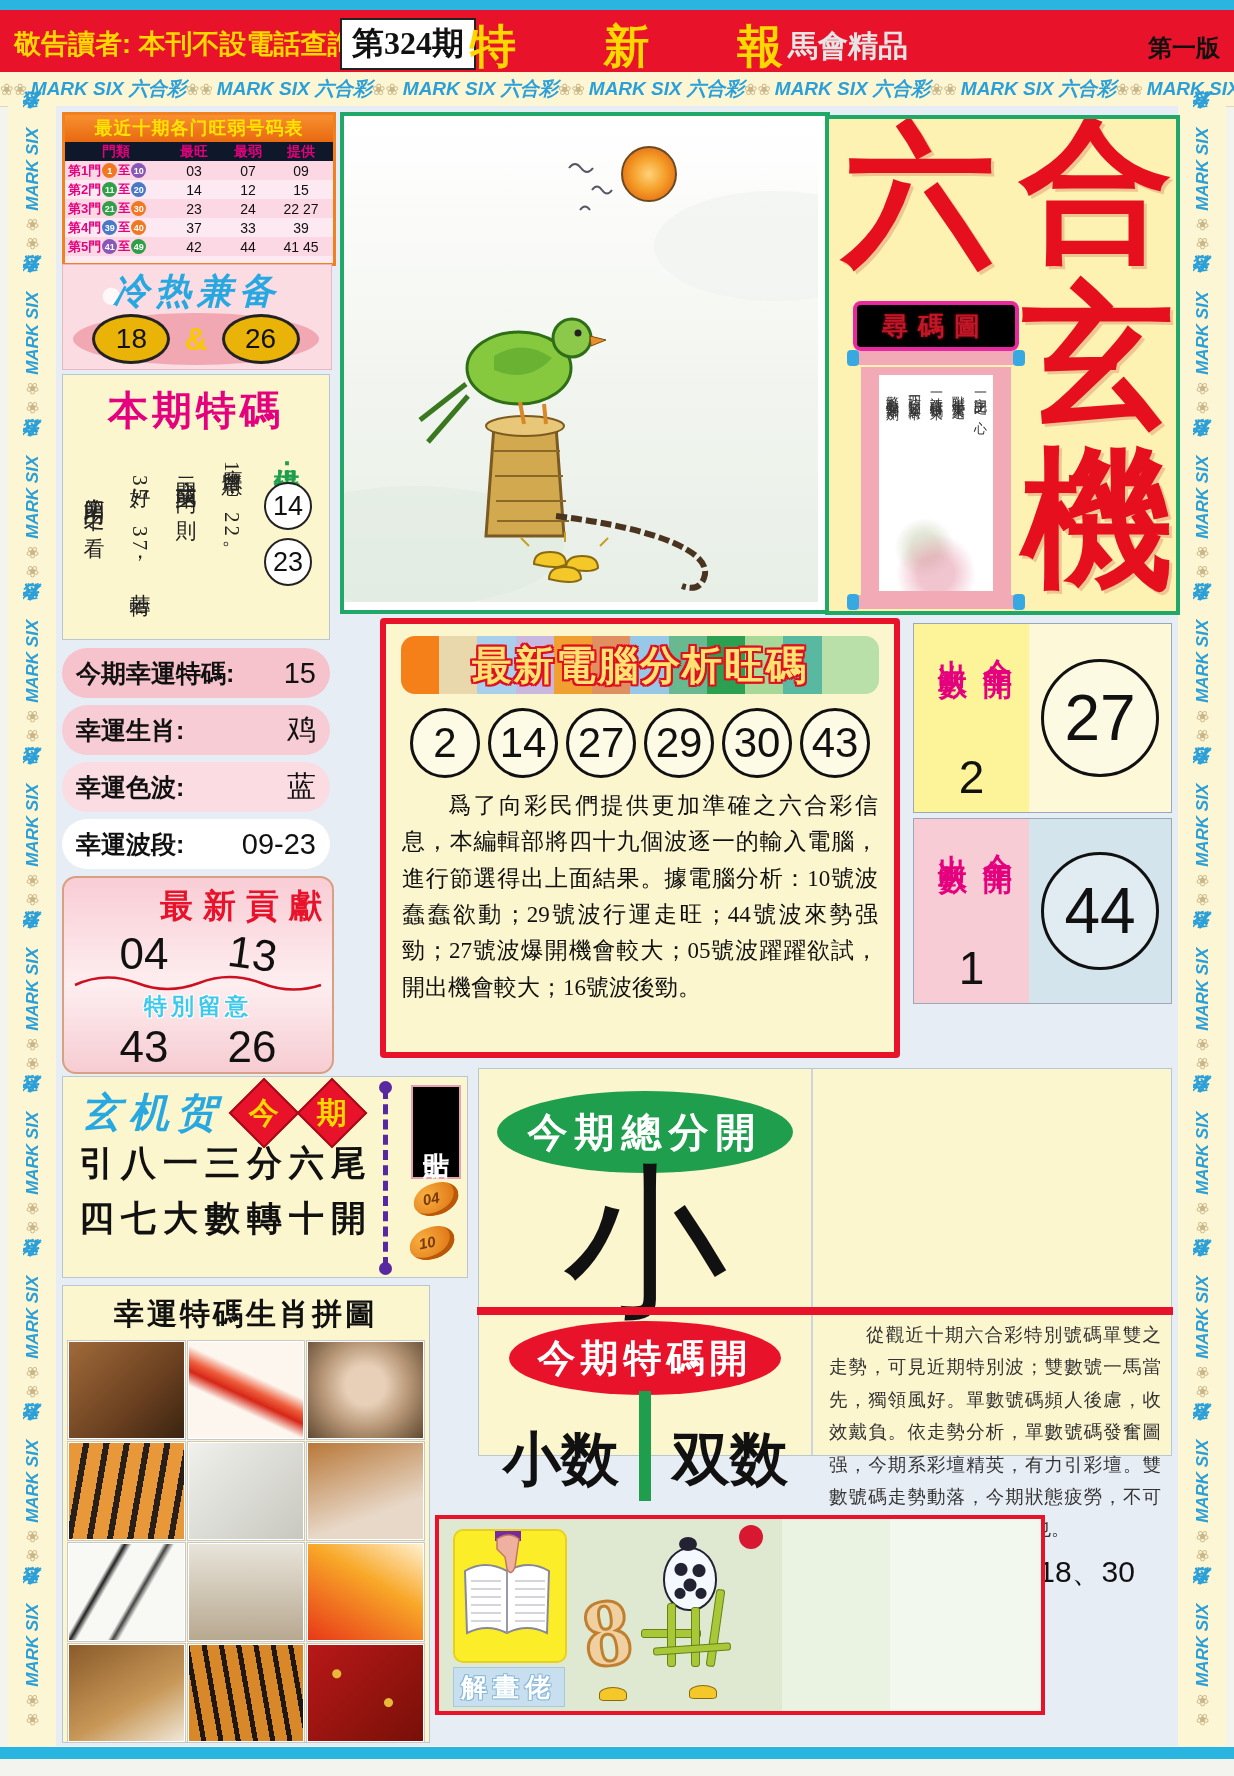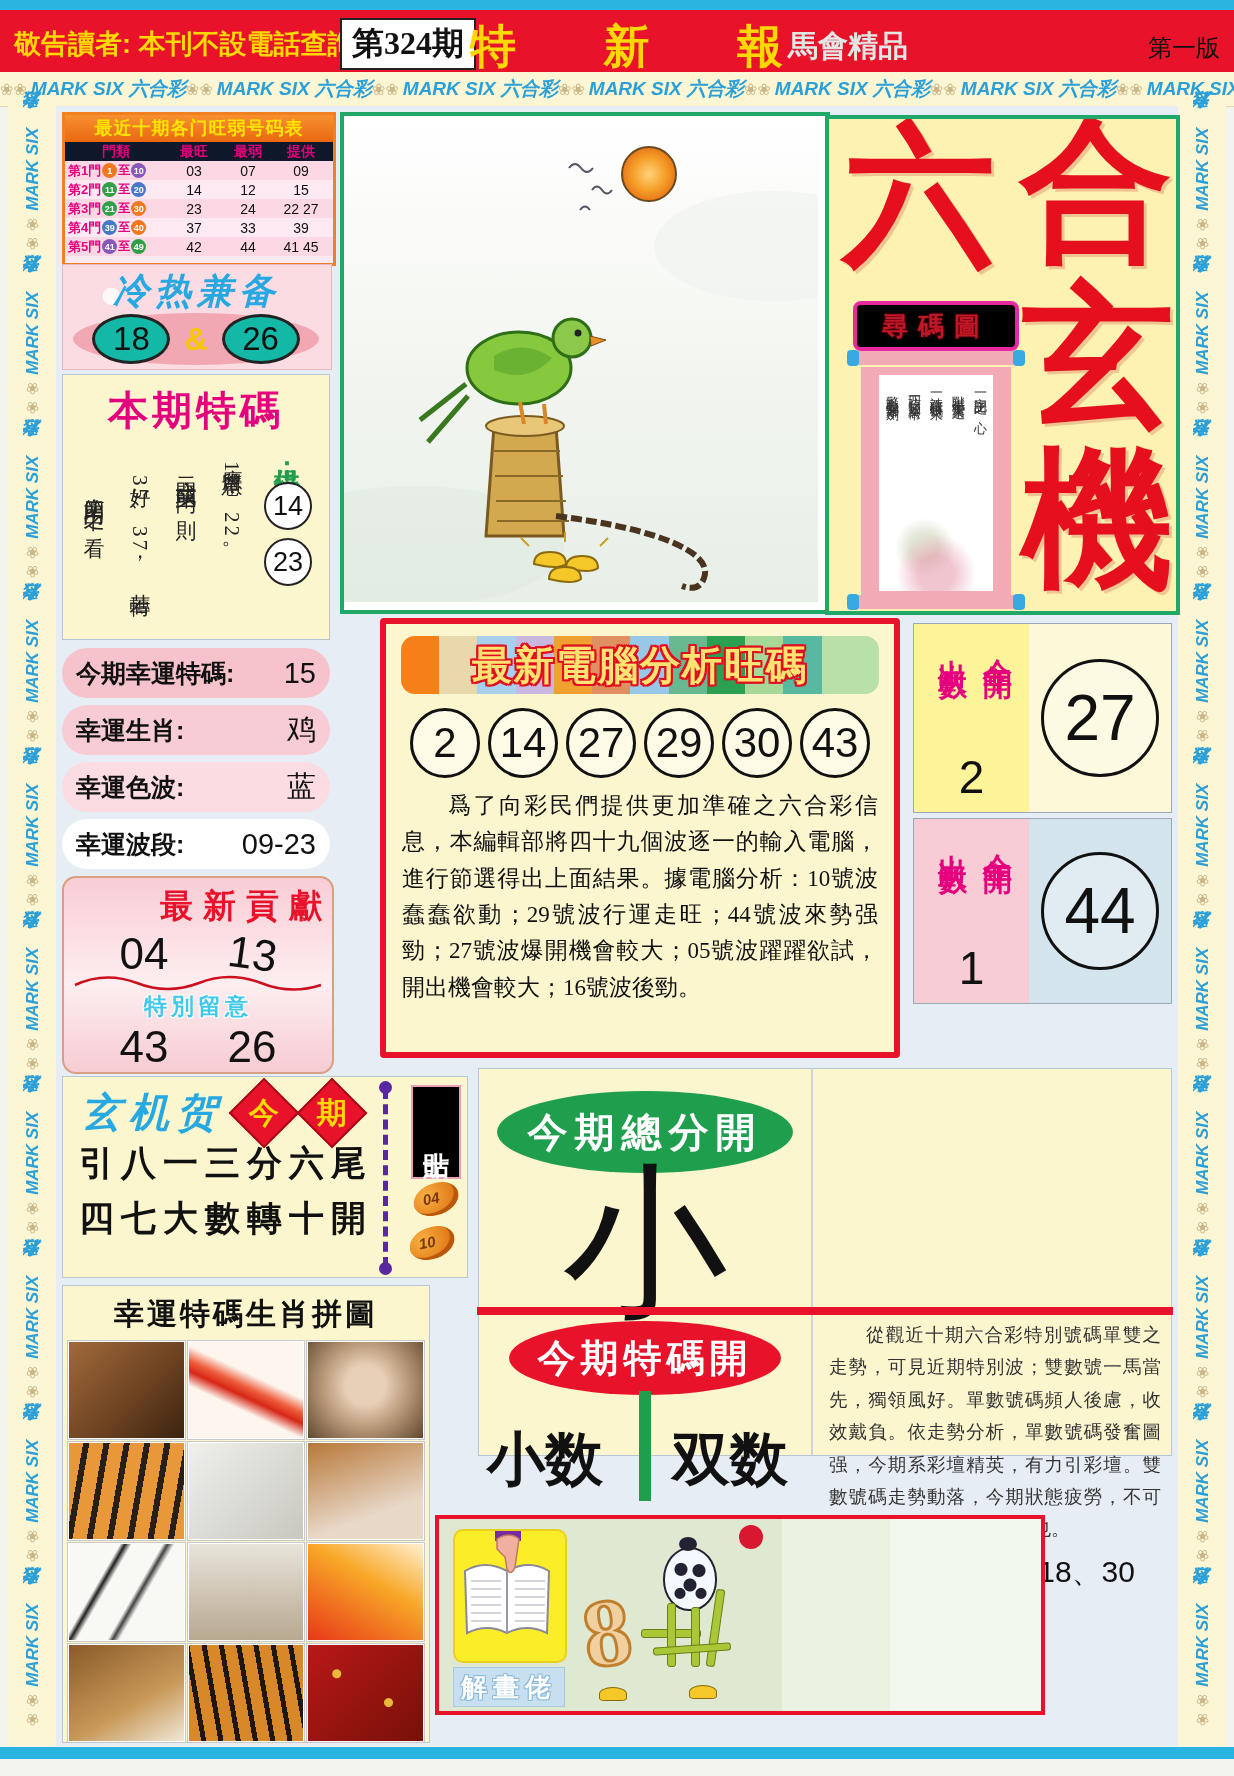--- a/index.html
+++ b/index.html
@@ -8,21 +8,21 @@
   .abs{position:absolute;}
   
   .cyanbar{position:absolute;left:0;width:1234px;background:#2ab4e0;}
   .redheader{position:absolute;left:0;top:10px;width:1234px;height:62px;background:#e8132b;}
   .notice{position:absolute;left:14px;top:16px;color:#ffd800;font-size:27px;font-weight:bold;}
   .issuebox{position:absolute;left:340px;top:8px;background:#fff;border:2px solid #222;
             padding:2px 10px;font-family:"Liberation Serif",serif;font-size:32px;font-weight:bold;color:#111;}
   .masthead{position:absolute;left:470px;top:6px;color:#ffd800;font-size:46px;font-weight:bold;
             letter-spacing:38px;font-family:"Liberation Serif",serif;}
   .tagline{position:absolute;left:788px;top:16px;color:#e5e5e5;font-size:30px;font-weight:bold;}
-  .edition{position:absolute;right:14px;top:22px;color:#111;font-size:24px;font-weight:normal;font-family:"Liberation Serif",serif;}
+  .edition{position:absolute;right:14px;top:22px;color:#111;font-size:24px;font-weight:bold;font-family:"Liberation Serif",serif;}
   
   .brandstrip{position:absolute;left:0;top:72px;width:1234px;height:34px;background:#fcf6d4;
               display:flex;align-items:center;justify-content:space-around;border-bottom:1px solid #e0d8b0;}
   .bs-item{display:flex;align-items:center;gap:4px;}
   .flower{color:#cbb88a;font-size:16px;}
   .bs-label{color:#2a9fd8;font-size:19px;font-weight:bold;font-style:italic;white-space:nowrap;}
   .sidestrip{position:absolute;top:106px;width:48px;height:1640px;background:#fcf6d4;
              display:flex;flex-direction:column;justify-content:space-around;align-items:center;}
   .sidestrip.left{left:8px;} .sidestrip.right{left:1178px;}
   .vitem{writing-mode:vertical-rl;transform:rotate(180deg);display:flex;align-items:center;gap:4px;}
@@ -44,21 +44,21 @@
   .zhi{color:#e5007e;font-size:12px;font-weight:bold;}
   
   .coldhot{left:62px;top:264px;width:268px;height:104px;background:#fadce2;border:1px solid #e8b8c0;
            background-image:radial-gradient(circle at 18% 30%,rgba(255,255,255,.8) 8px,transparent 9px),
                             radial-gradient(circle at 85% 70%,rgba(255,255,255,.7) 10px,transparent 11px);}
   .ch-title{text-align:center;font-size:36px;font-weight:bold;color:#28a8e0;font-style:italic;
             font-family:"Liberation Serif",serif;margin-top:2px;letter-spacing:6px;}
   .ch-oval{position:absolute;left:10px;top:48px;width:246px;height:52px;background:#f2a8b2;
            border-radius:50%;display:flex;align-items:center;justify-content:center;gap:14px;}
   .numoval{width:72px;height:44px;border:3px solid #222;border-radius:50%;display:flex;
-           align-items:center;justify-content:center;font-size:33px;background:#14b8a6;}
+           align-items:center;justify-content:center;font-size:28px;background:#eab308;}
   .amp{color:#f8c800;font-size:32px;font-weight:bold;}
   
   .special{left:62px;top:374px;width:268px;height:266px;}
   .sp-title{text-align:center;color:#e5007e;font-size:40px;font-weight:bold;letter-spacing:4px;margin-top:8px;}
   .sp-cols{display:flex;flex-direction:row-reverse;justify-content:space-around;padding:10px 8px 0 8px;height:190px;}
   .vcol{writing-mode:vertical-rl;font-family:"Liberation Serif",serif;font-size:21px;color:#222;letter-spacing:3px;}
   .provide{writing-mode:vertical-rl;color:#1f9e4e;font-size:26px;font-weight:bold;}
   .sp-right{display:flex;flex-direction:column;align-items:center;gap:8px;}
   .ccirc{width:44px;height:44px;border:2px solid #222;border-radius:50%;display:flex;align-items:center;
          justify-content:center;font-size:27px;background:#fff;}
@@ -158,21 +158,21 @@
   .bb-reddiv{position:absolute;left:-2px;top:238px;width:696px;height:8px;background:#e8132b;}
   .goval{position:absolute;left:18px;top:22px;width:296px;height:82px;background:#1f9e4e;border-radius:50%;
          display:flex;align-items:center;justify-content:center;}
   .goval span{color:#fff;font-size:40px;font-weight:bold;letter-spacing:7px;}
   .bigsmall{position:absolute;left:0;width:332px;top:92px;text-align:center;font-size:165px;
             font-family:"Liberation Serif",serif;color:#111;line-height:1;}
   .roval{position:absolute;left:30px;top:252px;width:272px;height:74px;background:#e8132b;border-radius:50%;
          display:flex;align-items:center;justify-content:center;}
   .roval span{color:#fff;font-size:38px;font-weight:bold;letter-spacing:5px;}
   .stem{position:absolute;left:160px;top:322px;width:12px;height:110px;background:#1f9e4e;}
-  .sd-left{position:absolute;left:8px;top:352px;width:148px;font-size:58px;font-weight:bold;
+  .sd-left{position:absolute;left:8px;top:352px;width:148px;text-align:center;font-size:58px;font-weight:bold;
            font-family:"Liberation Serif",serif;}
   .sd-right{position:absolute;left:176px;top:352px;width:150px;text-align:center;font-size:58px;font-weight:bold;
            font-family:"Liberation Serif",serif;}
   .cellR{position:absolute;left:338px;top:0;width:356px;box-sizing:border-box;padding:4px 12px;}
   .roartitle{text-align:center;font-size:33px;letter-spacing:14px;font-family:"Liberation Serif",serif;
              color:#111;margin:2px 0 6px 0;}
   .smallpara{font-family:"Liberation Serif",serif;font-size:18.5px;line-height:1.75;color:#333;
              text-indent:2em;text-align:justify;}
   .recline{text-align:right;padding-right:26px;margin-top:6px;font-size:30px;color:#111;}
   .recline .rl{color:#18a0d8;font-weight:bold;}

